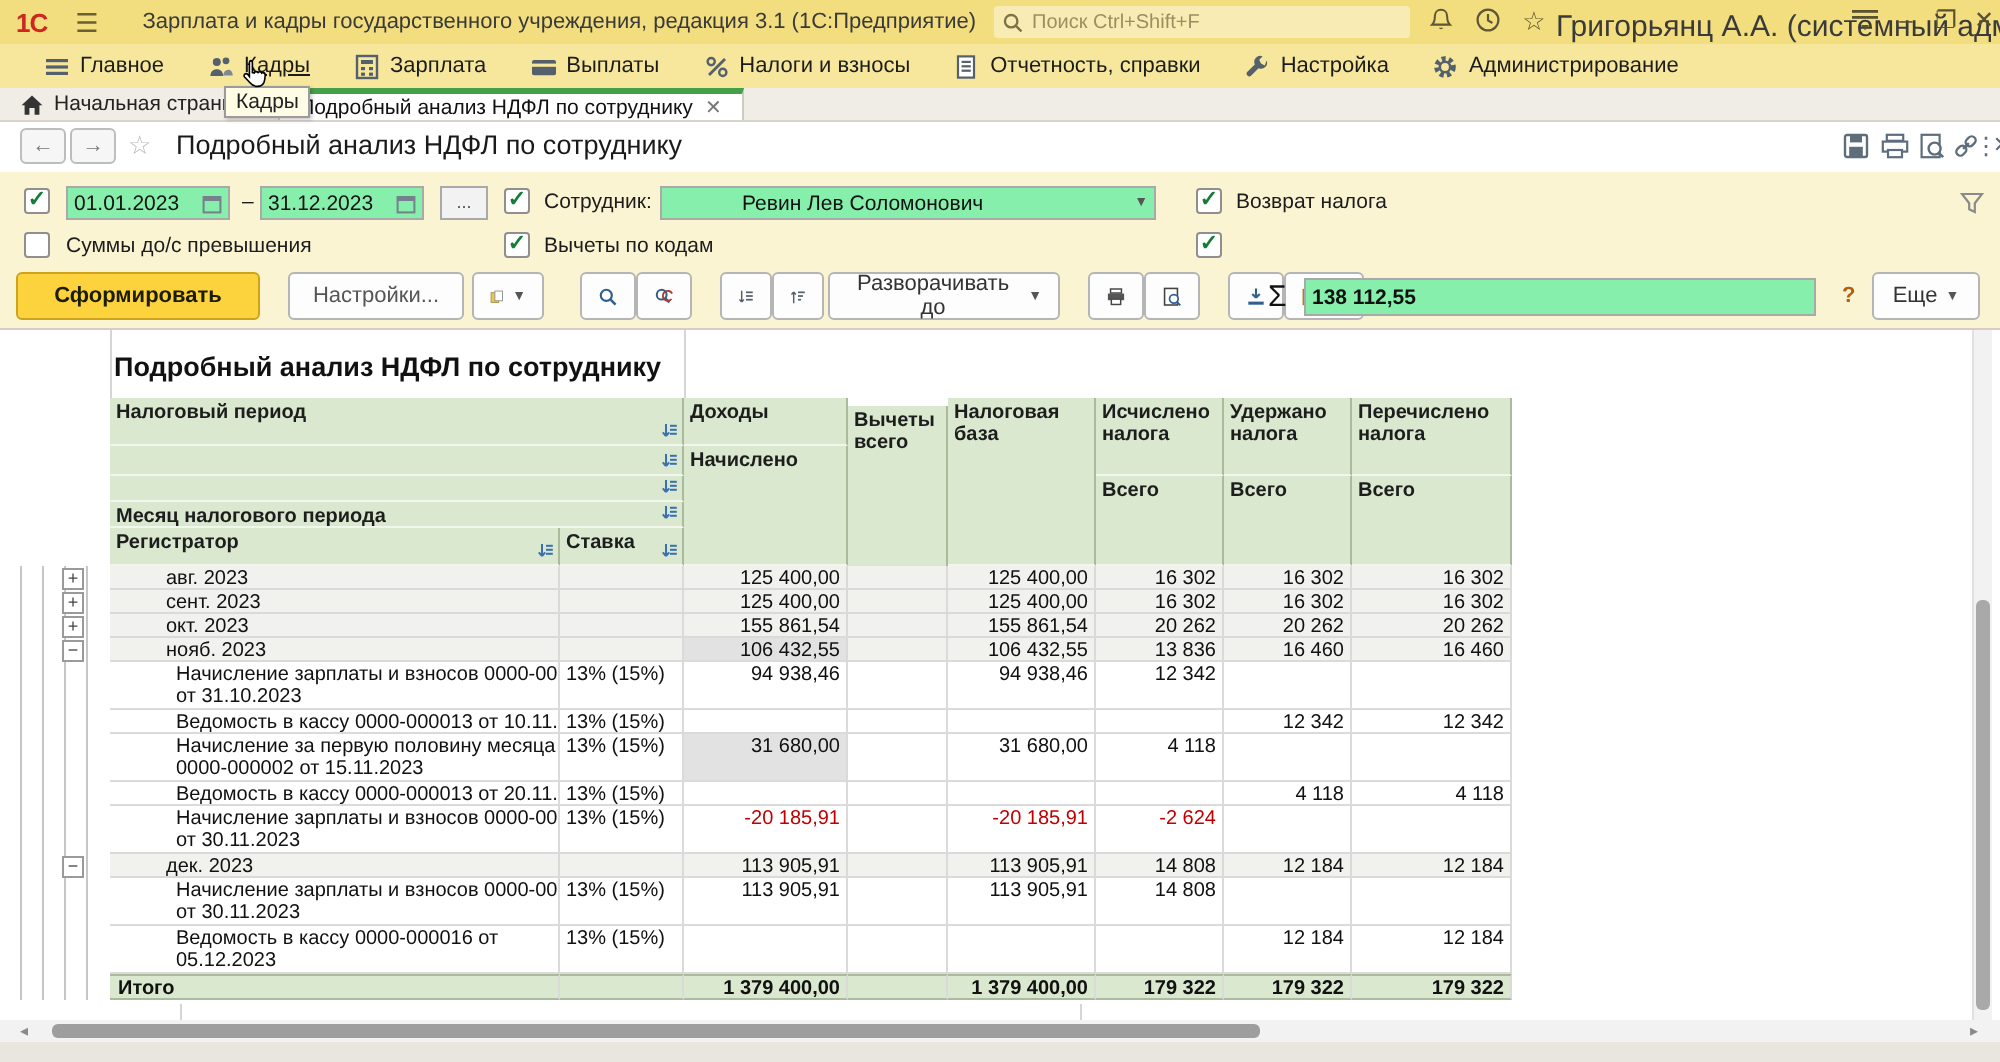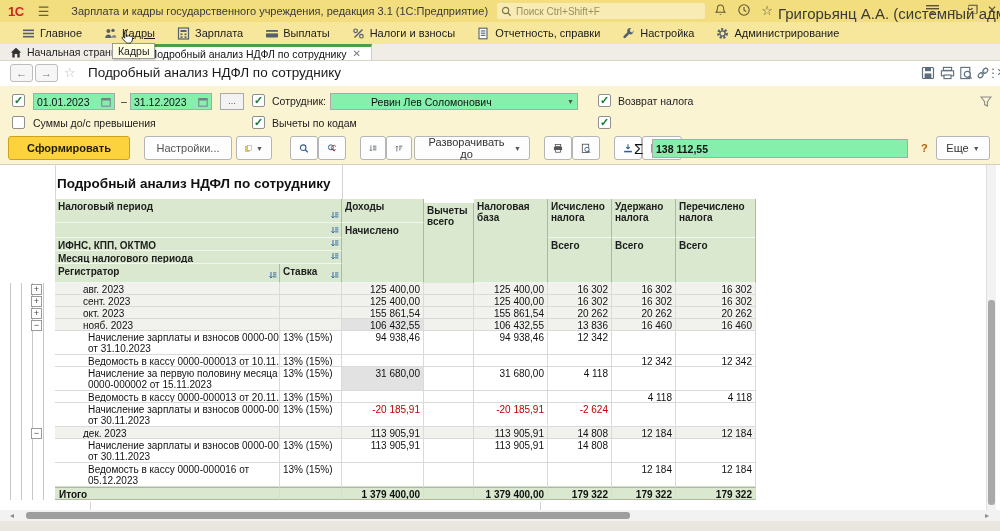--- a/index.html
+++ b/index.html
@@ -436,21 +436,20 @@
           <span class="sorticon">
             <svg width="9" height="9" viewBox="0 0 9 9">
               <path d="M3 1v6M3 7 1.4 5.2M3 7l1.6-1.8" stroke="#3a6fb0" stroke-width="1" fill="none"></path>
               <rect x="5" y="1.4" width="3.4" height="1" fill="#3a6fb0"></rect>
               <rect x="5" y="3.4" width="3.4" height="1" fill="#3a6fb0"></rect>
               <rect x="5" y="5.4" width="3.4" height="1" fill="#3a6fb0"></rect>
             </svg>
           </span>
         </div>
         <div class="hc" style="left: 55px; top: 73px; width: 287px; height: 13px;">
-          <span style="display: block; white-space: normal;">ИФНС, КПП, ОКТМО</span>
           <span class="sorticon">
             <svg width="9" height="9" viewBox="0 0 9 9">
               <path d="M3 1v6M3 7 1.4 5.2M3 7l1.6-1.8" stroke="#3a6fb0" stroke-width="1" fill="none"></path>
               <rect x="5" y="1.4" width="3.4" height="1" fill="#3a6fb0"></rect>
               <rect x="5" y="3.4" width="3.4" height="1" fill="#3a6fb0"></rect>
               <rect x="5" y="5.4" width="3.4" height="1" fill="#3a6fb0"></rect>
             </svg>
           </span>
         </div>
         <div class="hc" style="left: 55px; top: 86px; width: 287px; height: 13px;">

